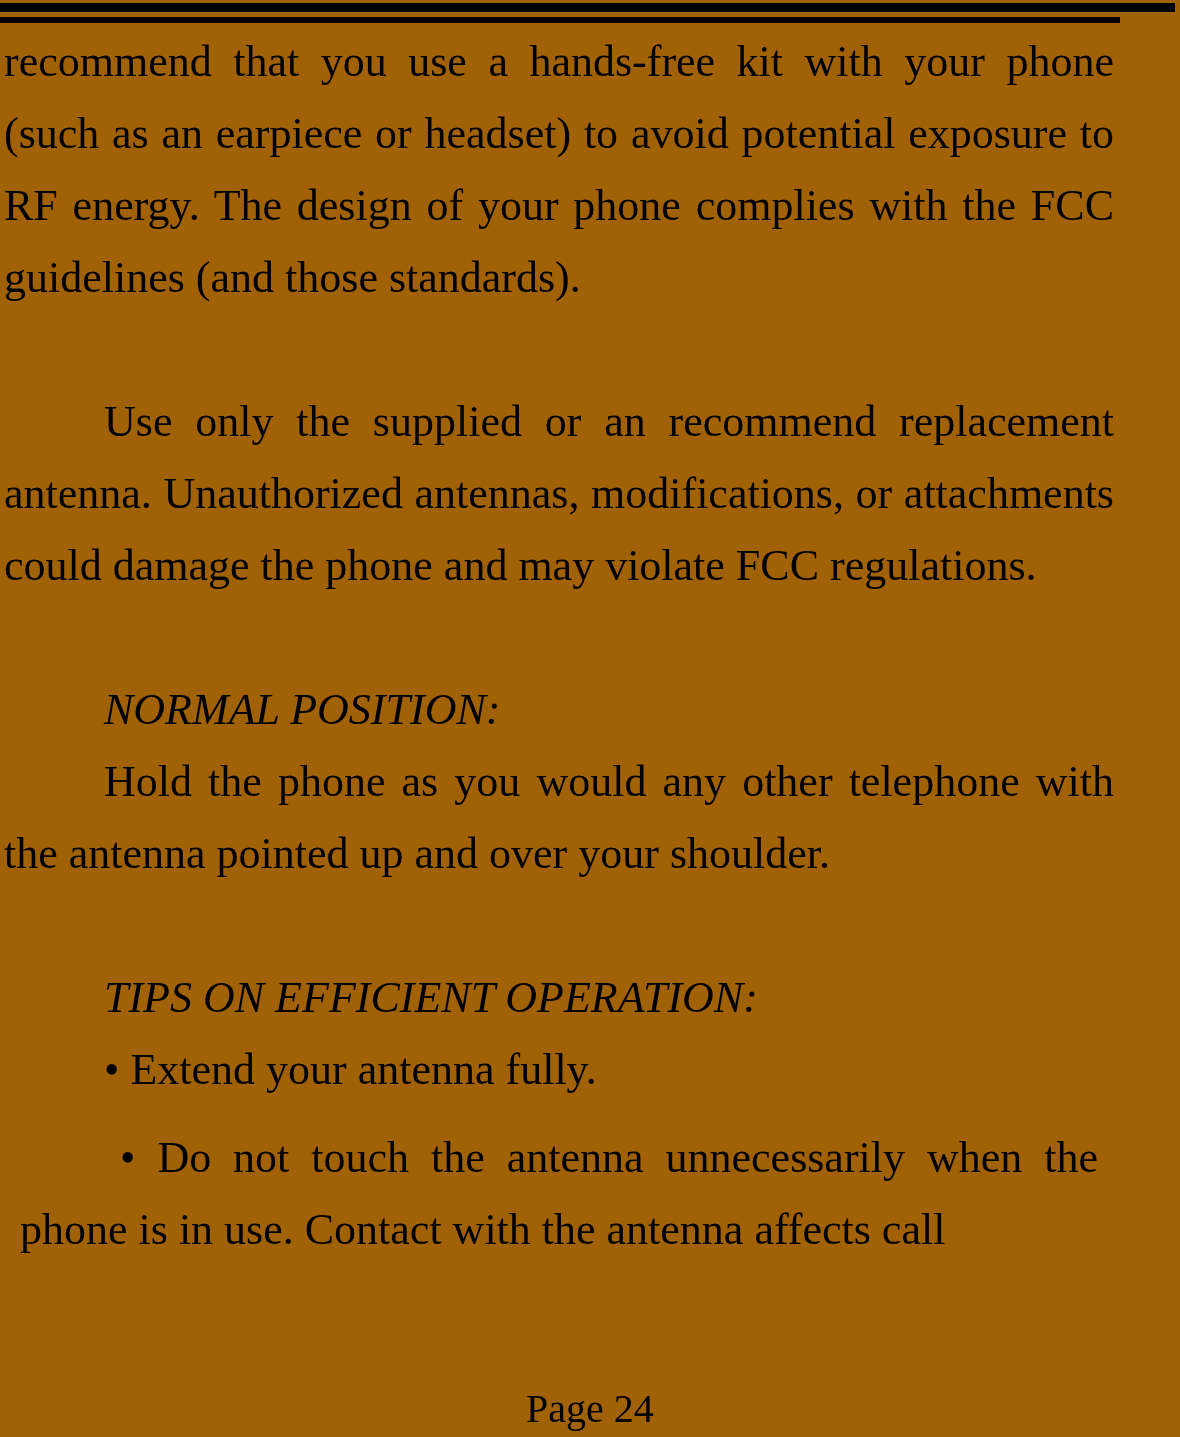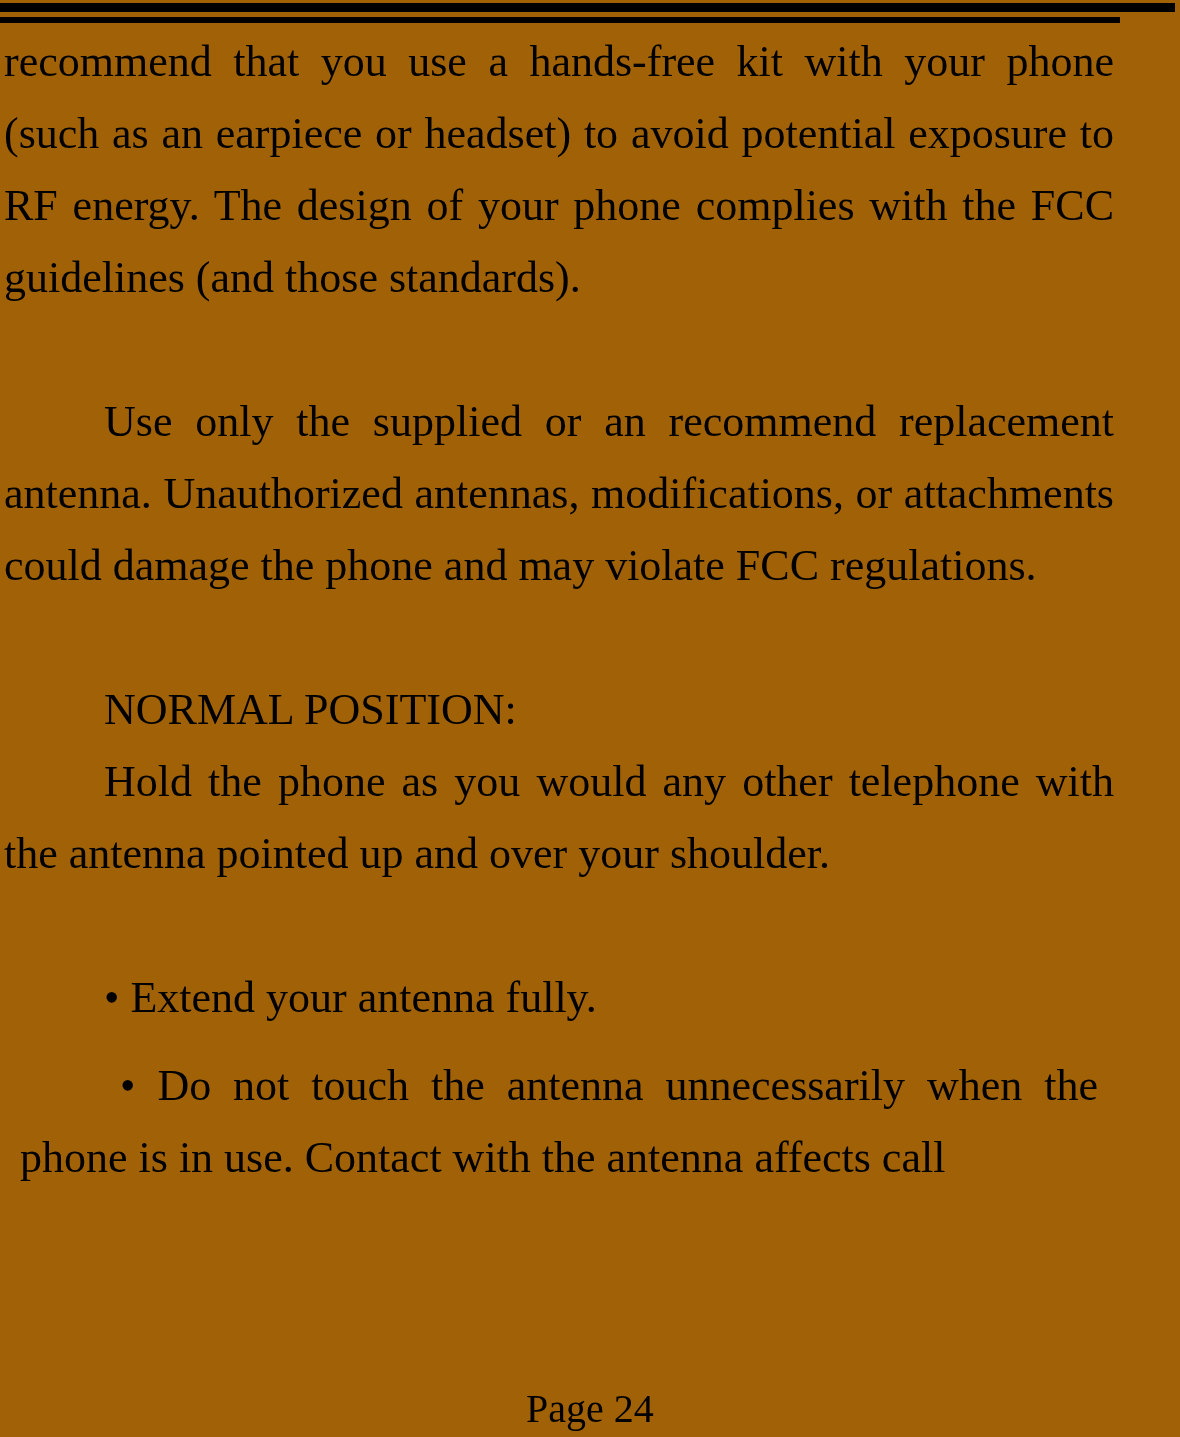--- a/index.html
+++ b/index.html
@@ -75,20 +75,21 @@
   }
   .line {
     margin: 0;
     font-size: 44px;
     line-height: 72px;
     text-align: left;
     white-space: nowrap;
   }
   .line.pad {
     padding-left: 100px;
+    font-style: italic;
   }
   .bullet-line {
     margin: 0;
     font-size: 44px;
     line-height: 72px;
     padding-left: 100px;
     text-align: left;
     white-space: nowrap;
   }
   .bullet-para {
@@ -132,20 +133,21 @@
     <p class="para indent">Use only the supplied or an recommend replacement antenna. Unauthorized antennas, modifications, or attachments could damage the phone and may violate FCC regulations.</p>
 
     <div class="blank-line">&nbsp;</div>
 
     <p class="line pad">NORMAL POSITION:</p>
 
     <p class="para indent">Hold the phone as you would any other telephone with the antenna pointed up and over your shoulder.</p>
 
     <div class="blank-line">&nbsp;</div>
 
+    <p class="line pad">TIPS ON EFFICIENT OPERATION:</p>
 
 
     <p class="bullet-line"><span>•</span> <span>Extend your antenna fully.</span></p>
 
     <p class="bullet-para"><span>•</span> <span>Do not touch the antenna unnecessarily when the phone is in use. Contact with the antenna affects call</span></p>
 
   </div>
 
   <div class="footer">
     <span class="footer-text">Page 24</span>

